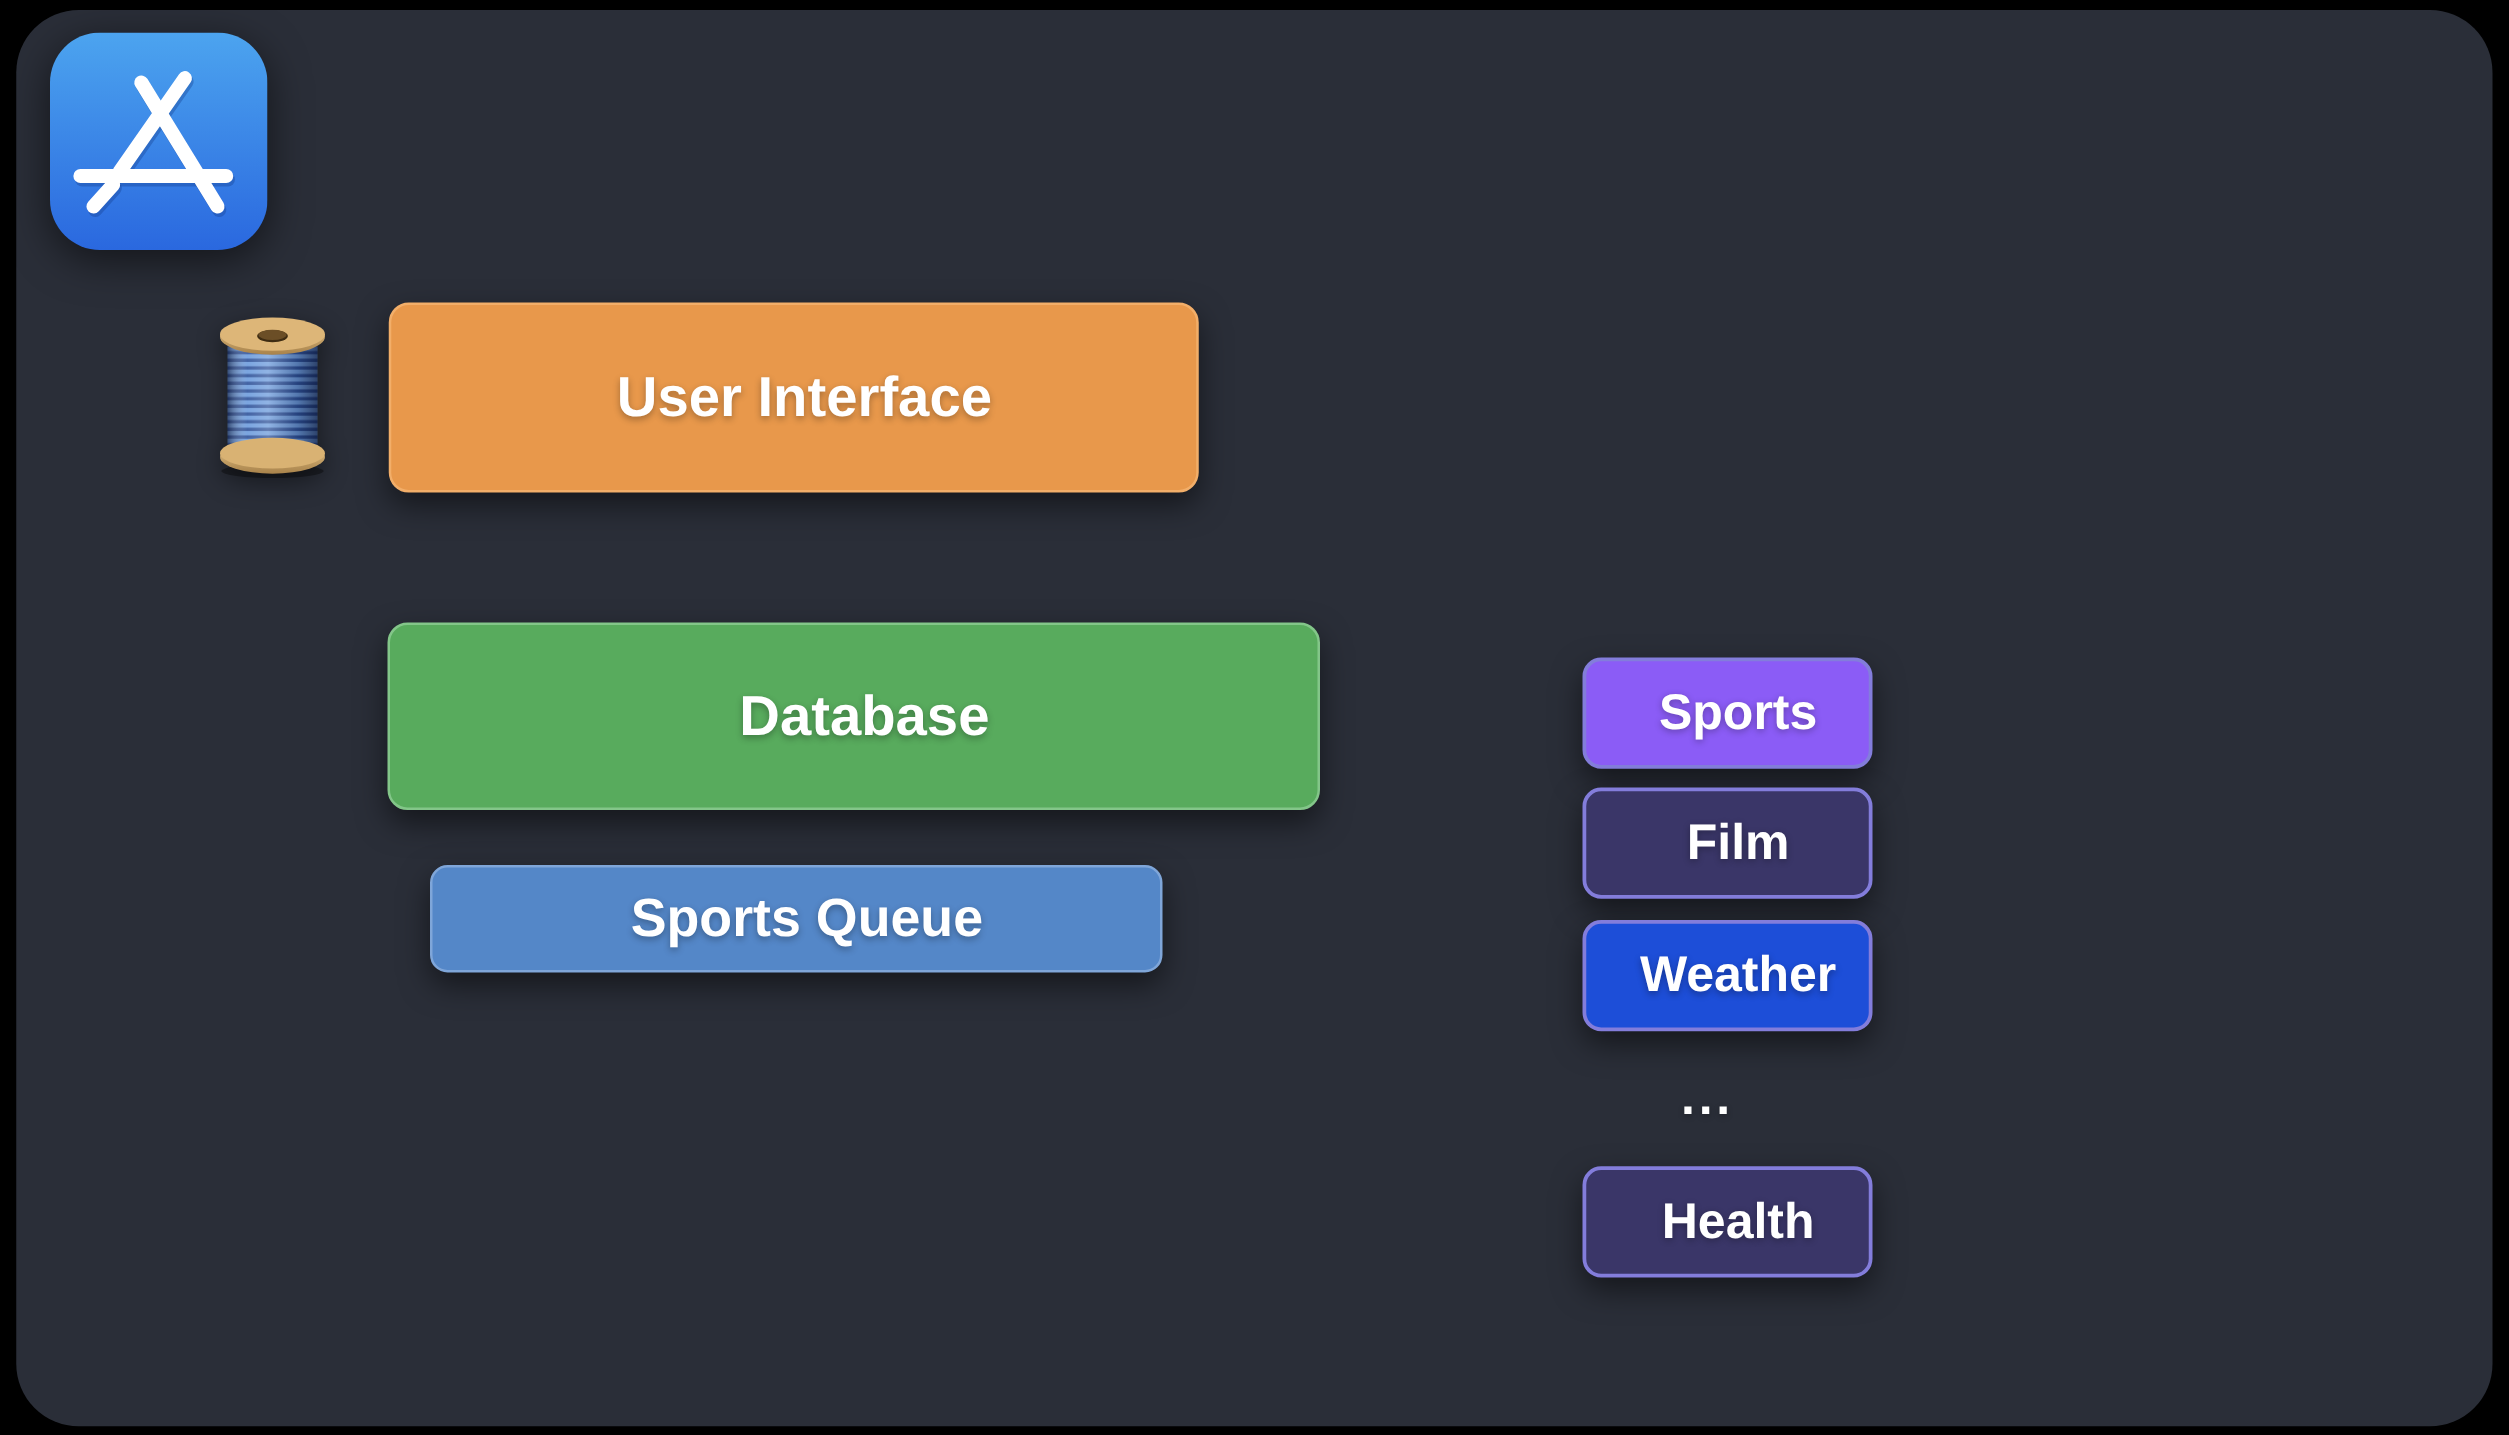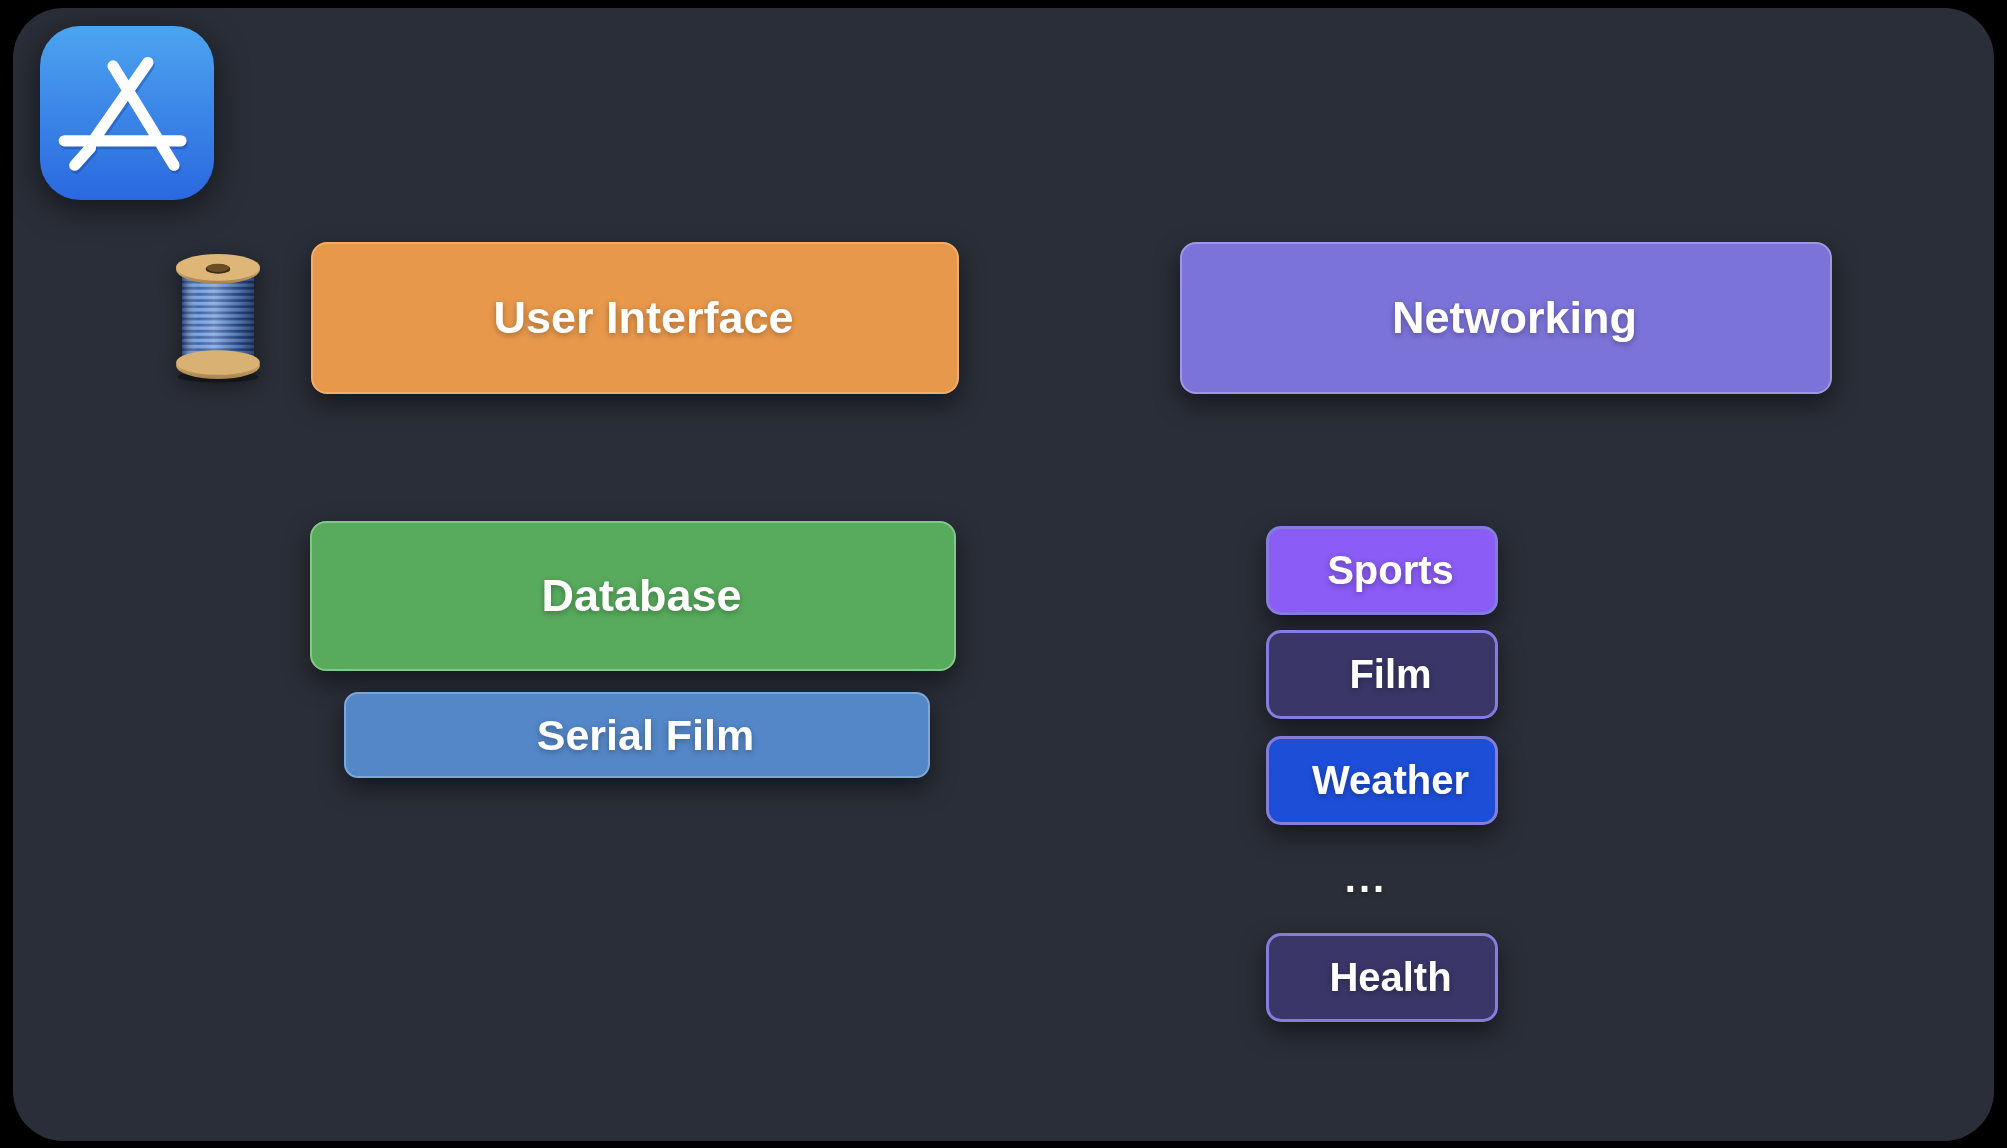--- a/index.html
+++ b/index.html
@@ -18,21 +18,21 @@
     position:absolute;display:flex;align-items:center;justify-content:center;
     color:#fff;font-weight:600;border-style:solid;border-width:2px;
     box-shadow:0 10px 24px rgba(0,0,0,0.5);
     text-shadow:0 2px 6px rgba(0,0,0,0.30);
     box-sizing:border-box;
     padding-left:17px;
   }
   .big{border-radius:16px;font-size:45px;}
   #node-user-interface{left:311px;top:242px;width:648px;height:152px;}
   #node-networking{left:1180px;top:242px;width:652px;height:152px;}
-  #node-database{left:310px;top:521px;width:646px;height:150px;}
+  #node-database{left:310px;top:498px;width:746px;height:150px;}
   #node-serial-queue{left:344px;top:692px;width:586px;height:86px;border-radius:14px;font-size:43px;}
   .topic{
     left:1266px;width:232px;height:89px;border-radius:15px;border-width:3px;
     font-size:40px;font-weight:700;
   }
   #topic-sports{top:526px;}
   #topic-film{top:630px;}
   #topic-weather{top:736px;}
   #topic-health{top:933px;}
   .dots{
@@ -96,30 +96,27 @@
     <ellipse cx="42" cy="17" rx="41" ry="14" fill="url(#capg)"></ellipse>
     <ellipse cx="42" cy="15" rx="41" ry="13" fill="#DDB678"></ellipse>
     <ellipse cx="42" cy="16.5" rx="12" ry="4.8" fill="#3E2C12"></ellipse>
     <ellipse cx="42" cy="15.5" rx="11" ry="4" fill="#6B4E26"></ellipse>
   </svg>
 
   <div class="node big" id="node-user-interface" style="background: rgb(232, 152, 75); border-color: rgb(242, 174, 105);">
     <span>User Interface</span>
   </div>
 
-  <div class="node big" id="node-networking" style="background: rgb(123, 115, 216); border-color: rgb(157, 151, 230);">
-    <span>Networking</span>
-  </div>
 
   <div class="node big" id="node-database" style="background: rgb(88, 171, 93); border-color: rgb(131, 198, 137);">
     <span>Database</span>
   </div>
 
   <div class="node" id="node-serial-queue" style="background: rgb(84, 135, 200); border-color: rgb(127, 166, 217);">
-    <span>Serial Film</span>
+    <span>Sports Queue</span>
   </div>
 
   <div class="node topic" id="topic-sports" style="background: #8b5cf6; border-color: rgb(131, 125, 219);">
     <span>Sports</span>
   </div>
 
   <div class="node topic" id="topic-film" style="background: rgb(58, 54, 104); border-color: rgb(131, 125, 219);">
     <span>Film</span>
   </div>
 

